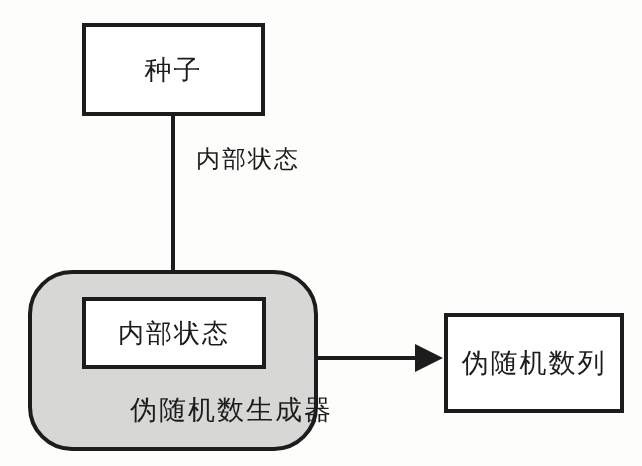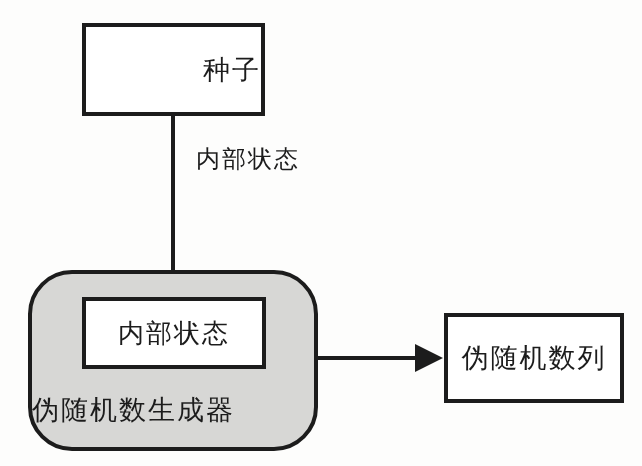--- a/index.html
+++ b/index.html
@@ -26,21 +26,21 @@
     border:4px solid var(--ink);
     background:#fff;
     display:flex;
     align-items:center;
     justify-content:center;
     font-size:27px;
     letter-spacing:2px;
   }
   .seed-box{
     left:82px; top:23px;
-    width:183px; height:93px;justify-content:flex-end;
+    width:183px; height:93px;
   }
   .v-line{
     position:absolute;
     left:171px; top:114px;
     width:4px; height:158px;
     background:var(--ink);
   }
   .v-arrowhead{
     position:absolute;
     left:159px; top:270px;
@@ -68,41 +68,42 @@
   }
   .inner-box{
     left:50px; top:23px;
     width:184px; height:72px;
     font-size:26px;
   }
   .generator-label{
     position:absolute;
     left:0; top:118px;
     width:100%;
-    text-align:left;
+    text-align:right;
     font-size:27px;
     letter-spacing:2px;
+    padding-left:19px;
   }
   .h-line{
     position:absolute;
     left:316px; top:356px;
     width:102px; height:4px;
     background:var(--ink);
   }
   .h-arrowhead{
     position:absolute;
     left:415px; top:344px;
     width:0; height:0;
     border-top:14px solid transparent;
     border-bottom:14px solid transparent;
     border-left:28px solid var(--ink);
   }
   .output-box{
     left:444px; top:313px;
-    width:180px; height:90px;
+    width:180px; height:100px;
     font-size:27px;
   }
 </style>
 </head>
 <body>
 
 <div class="canvas">
 
   <div class="box seed-box">
     <span>种子</span>

